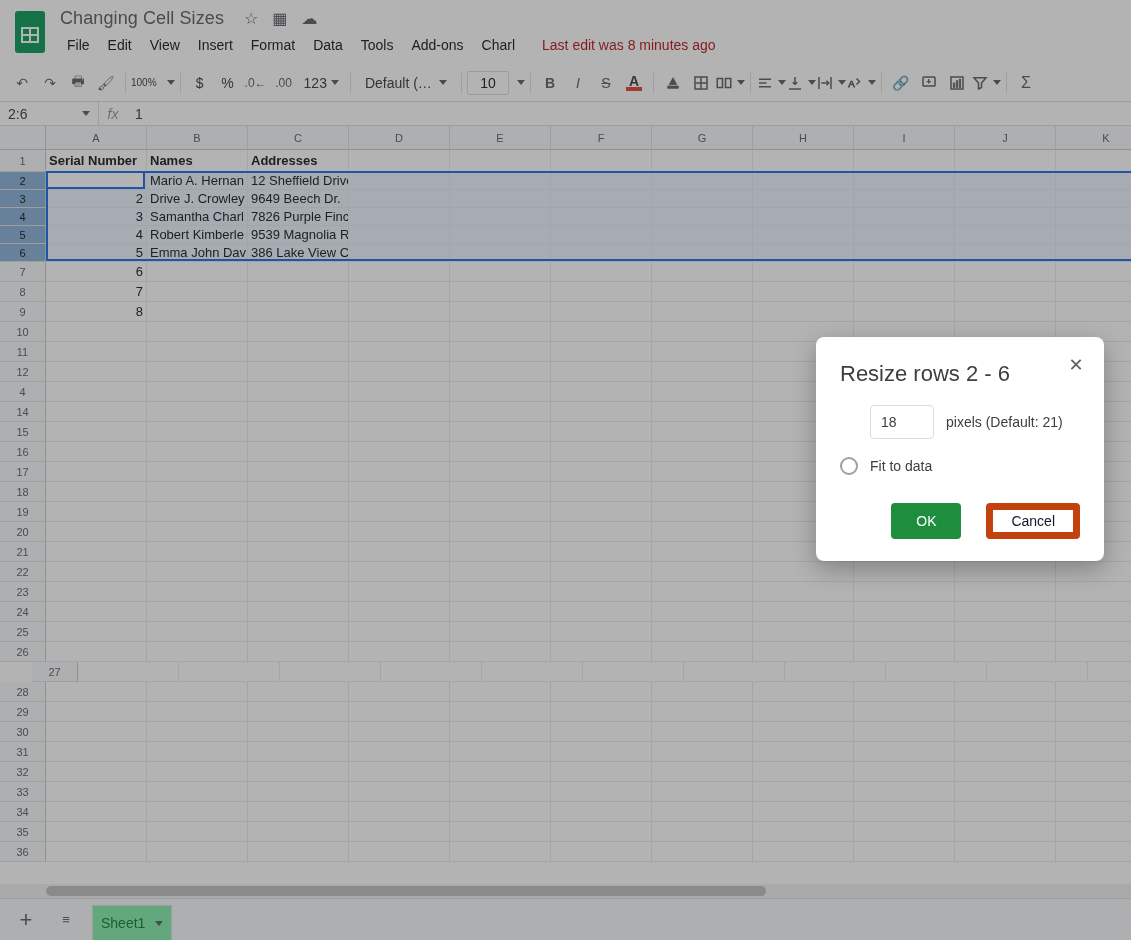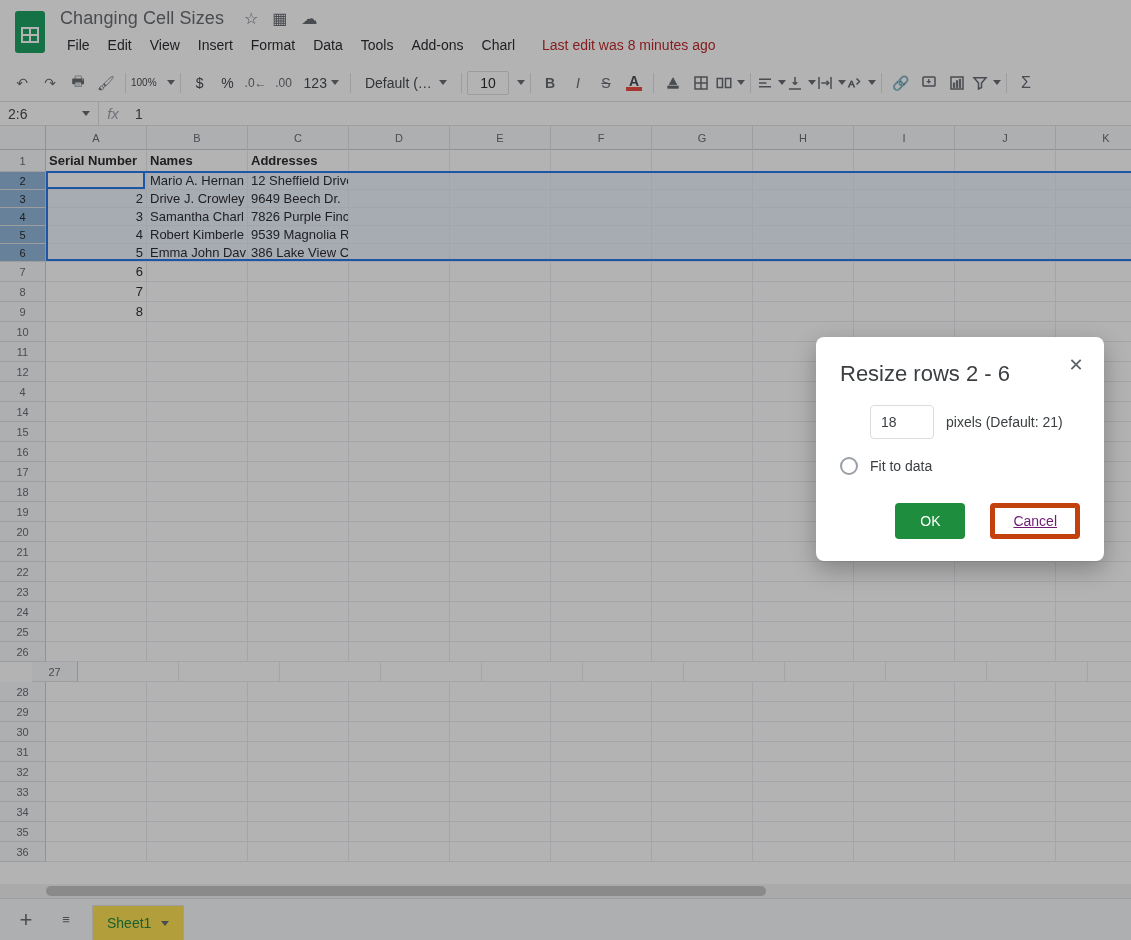--- a/index.html
+++ b/index.html
@@ -124,22 +124,22 @@
   }
   .scroll-thumb-h{position:absolute;left:46px;top:2px;height:10px;width:720px;background:#c1c1c1;border-radius:6px;}
 
   
   .sheetbar{
     height:42px;border-top:1px solid #e0e0e0;background:#f8f9fa;
     display:flex;align-items:center;padding-left:12px;gap:12px;
   }
   .sb-btn{width:28px;height:28px;display:flex;align-items:center;justify-content:center;color:#5f6368;}
   .sheet-tab{
-    background:#fde047;border:1px solid #e0e0e0;border-bottom:none;border-radius:0;
-    height:36px;margin-top:6px;padding:0 14px;display:flex;align-items:center;gap:6px;
+    background:#86efac;border:1px solid #e0e0e0;border-bottom:none;border-radius:0;
+    height:36px;margin-top:6px;padding:0 8px;display:flex;align-items:center;gap:6px;
     font-size:14px;color:#188038;font-weight:500;
   }
 
   
   .scrim{
     position:absolute;inset:0;background:rgba(32,33,36,.34);
   }
   .dialog{
     position:absolute;left:816px;top:337px;width:288px;
     background:#fff;border-radius:8px;box-shadow:0 8px 24px rgba(0,0,0,.28);
@@ -163,21 +163,21 @@
     width:64px;height:34px;border:1px solid #dadce0;border-radius:4px;font-size:14px;color:#3c4043;
     display:flex;align-items:center;padding:0 10px;
   }
   .hint{font-size:14px;color:#3c4043;}
   .dlg-actions{display:flex;justify-content:flex-end;gap:25px;margin-top:28px;}
   .btn{
     height:36px;min-width:70px;border-radius:4px;font-size:14px;font-weight:500;
     display:flex;align-items:center;justify-content:center;padding:0 18px;
   }
   .btn.primary{background:#1e8e3e;color:#fff;}
-  .btn.secondary{background:#fff;border:5px solid #c2410c;color:#701a75;text-decoration:underline;}
+  .btn.secondary{background:#fff;border:7px solid #c2410c;color:#0f172a;}
 </style>
 </head>
 <body>
 
 <div class="header">
   <div class="logo">
     <svg viewBox="0 0 36 48">
       <rect x="3" y="3" width="30" height="42" rx="3" fill="#0f9d58"></rect>
       <rect x="10" y="20" width="16" height="14" fill="none" stroke="#fff" stroke-width="2"></rect>
       <line x1="10" y1="27" x2="26" y2="27" stroke="#fff" stroke-width="2"></line>

